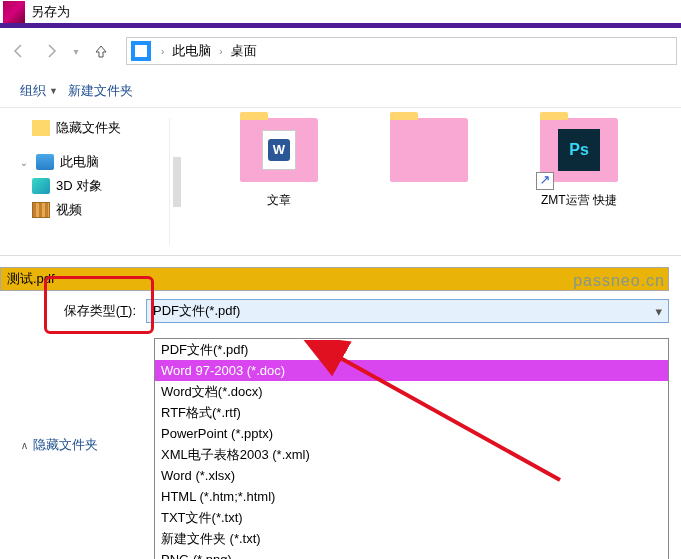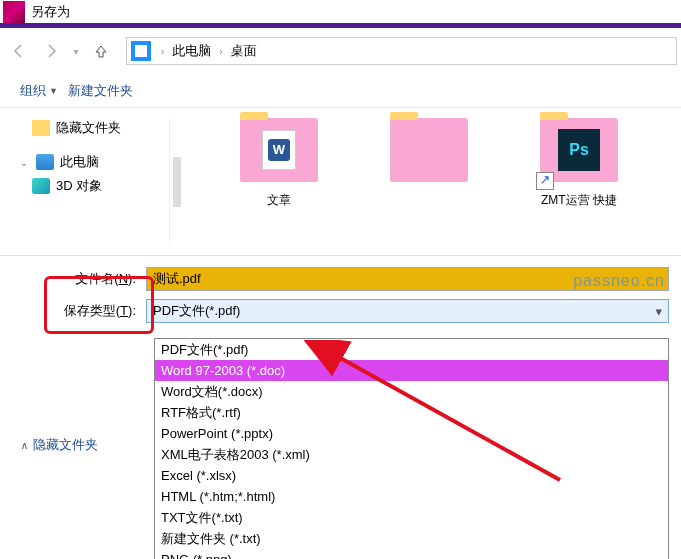--- a/index.html
+++ b/index.html
@@ -119,20 +119,24 @@
     <div style="height:10px"></div>
     <div class="tree-item">
       <span class="exp">⌄</span>
       <span class="ticon pc"></span>
       <span>此电脑</span>
     </div>
     <div class="tree-item child">
       <span class="ticon d3"></span>
       <span>3D 对象</span>
     </div>
+    <div class="tree-item child">
+      <span class="ticon vid"></span>
+      <span>视频</span>
+    </div>
   </div>
 
   <div class="content">
     <div class="fitem">
       <div class="folder-bg">
           <div class="word-badge"></div>
         </div>
       <div class="lbl">文章</div>
     </div>
     <div class="fitem">
@@ -144,23 +148,20 @@
         <div class="ps-badge">Ps</div>
         <div class="shortcut">↗</div>
       </div>
       <div class="lbl">ZMT运营   快捷</div>
     </div>
   </div>
 </div>
 
 <div class="form-area">
   <div class="form-row">
-    <div class="form-label">
-      <span>文件名(</span><u>N</u><span>):</span>
-    </div>
     <input class="txt-input" value="测试.pdf" style="">
   </div>
   <div class="form-row">
     <div class="form-label">
       <span>保存类型(</span><u>T</u><span>):</span>
     </div>
     <div class="type-select">
       <span>PDF文件(*.pdf)</span>
     </div>
   </div>
@@ -168,21 +169,21 @@
 
 <div class="highlight-box"></div>
 
 <div class="dropdown" id="dropdown">
     <div class="dd-item">PDF文件(*.pdf)</div>
     <div class="dd-item sel">Word 97-2003 (*.doc)</div>
     <div class="dd-item">Word文档(*.docx)</div>
     <div class="dd-item">RTF格式(*.rtf)</div>
     <div class="dd-item">PowerPoint (*.pptx)</div>
     <div class="dd-item">XML电子表格2003 (*.xml)</div>
-    <div class="dd-item">Excel (*.xlsx)</div>
+    <div class="dd-item">Word (*.xlsx)</div>
     <div class="dd-item">HTML (*.htm;*.html)</div>
     <div class="dd-item">TXT文件(*.txt)</div>
     <div class="dd-item">新建文件夹 (*.txt)</div>
     <div class="dd-item">PNG (*.png)</div>
   </div>
 
 <div class="bottom">
   <div class="hide-folders">
     <span class="chev">ʌ</span>
     <span>隐藏文件夹</span>

